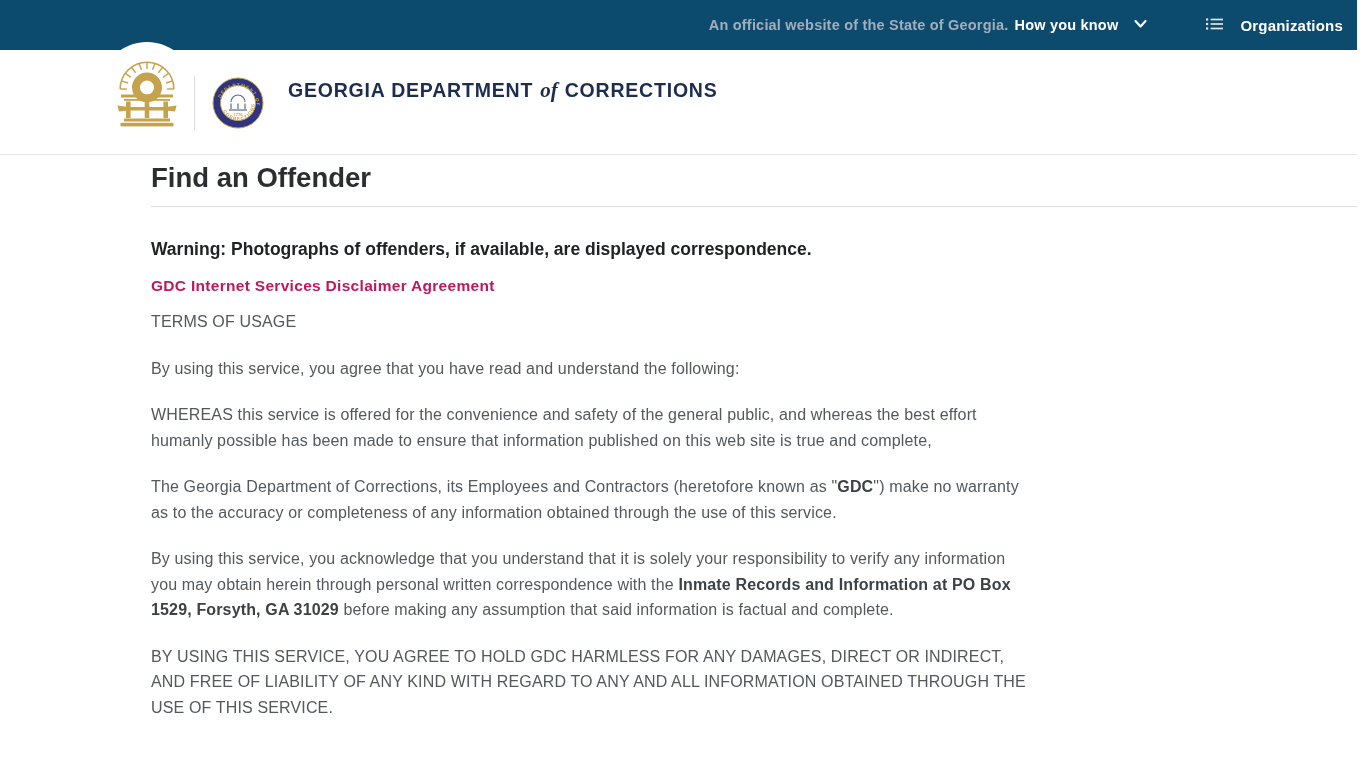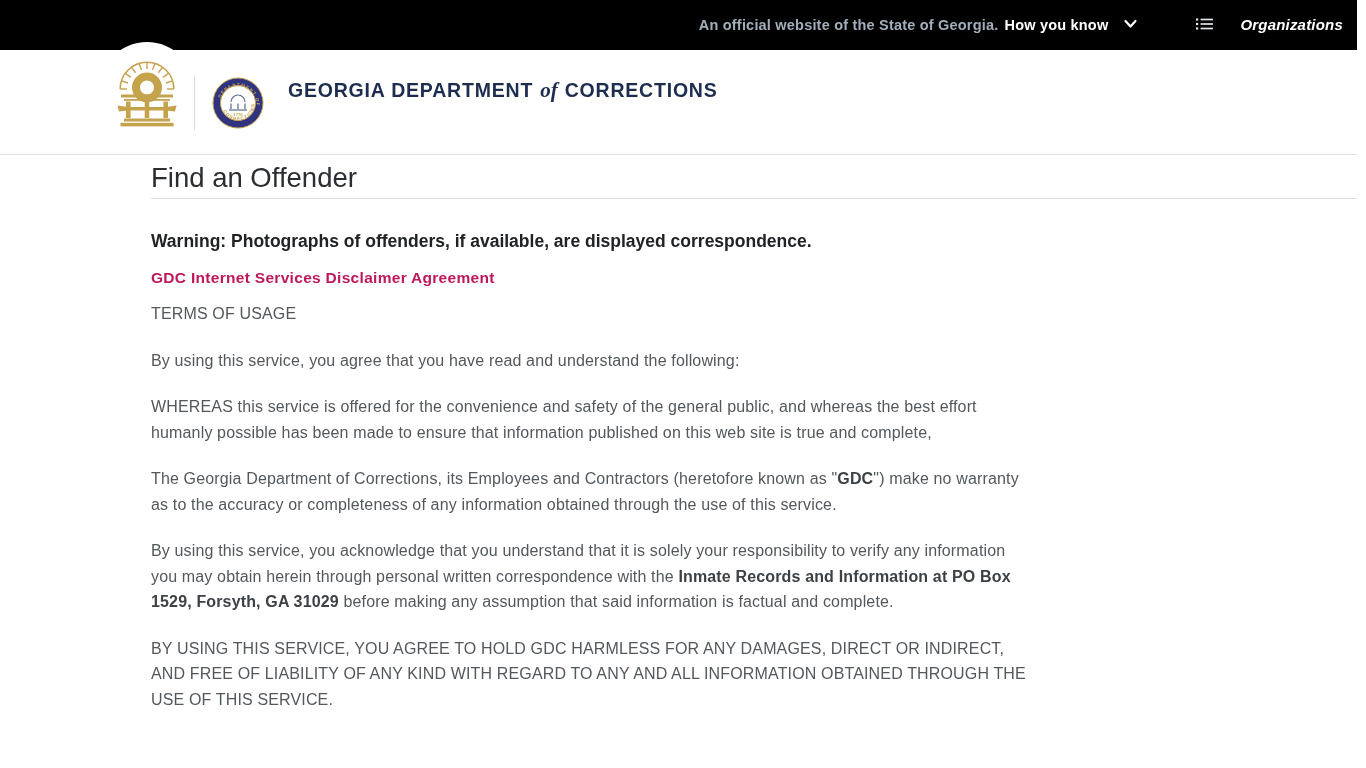--- a/index.html
+++ b/index.html
@@ -6,40 +6,39 @@
   html, body { margin: 0; padding: 0; }
   body {
     width: 1366px; height: 768px; overflow: hidden;
     background: #ffffff;
     font-family: "Liberation Sans", "DejaVu Sans", sans-serif;
     position: relative;
   }
 
   
   .topbar {
-    height: 50px; background: #000000;
+    height: 50px; background: #0c4a6e;
     display: flex; align-items: center; justify-content: flex-end;
     padding-right: 23px;
     position: relative; z-index: 1;
   }
   .official-wrap { display: flex; align-items: center; }
   .official-text { color: #a2aebc; font-size: 14.5px; font-weight: 600; letter-spacing: .2px; }
   .how-you-know {
     display: inline-flex; align-items: center; gap: 15px;
     background: none; border: none; cursor: pointer;
     color: #ffffff; font-size: 14.5px; font-weight: bold;
     font-family: inherit; padding: 0; margin-left: 6px; letter-spacing: .2px;
   }
   .chevron-svg { display: block; }
   .org-link {
-    display: inline-flex; align-items: flex-start; gap: 26px;
+    display: inline-flex; align-items: center; gap: 16px;
     margin-left: 57px; text-decoration: none;
     color: #ffffff; font-size: 15px; font-weight: bold; letter-spacing: .2px;
     cursor: pointer;
-    font-style: italic;
   }
   .org-icon-svg { display: block; }
 
   
   .site-header {
     height: 105px; background: #ffffff;
     border-bottom: 1px solid #e4e4e4;
     position: relative; z-index: 2;
   }
   .logo-bump {
@@ -62,22 +61,22 @@
   .agency-title .of {
     font-family: "Liberation Serif", "DejaVu Serif", serif;
     font-style: italic; font-weight: 600; font-size: 21px;
     letter-spacing: 0; margin: 0 7px; text-transform: none;
   }
 
   
   .main-area { margin: 0 9px 0 151px; }
   .page-title {
     margin: 8px 0 0; line-height: 30px;
-    font-size: 27.5px; font-weight: normal; color: #2a2d31;
-    padding-bottom: 5px; border-bottom: 1px solid #dcdcdc;
+    font-size: 27.5px; font-weight: bold; color: #2a2d31;
+    padding-bottom: 13px; border-bottom: 1px solid #dcdcdc;
   }
   .content { max-width: 880px; margin-top: 31px; }
   .warning-text {
     font-size: 17.5px; font-weight: bold; color: #202326;
     margin: 0 0 14px; line-height: 23px;
   }
   .disclaimer-heading {
     font-size: 15.5px; font-weight: bold; color: #be185d;
     margin: 0 0 13px; letter-spacing: .3px; line-height: 21px;
   }

